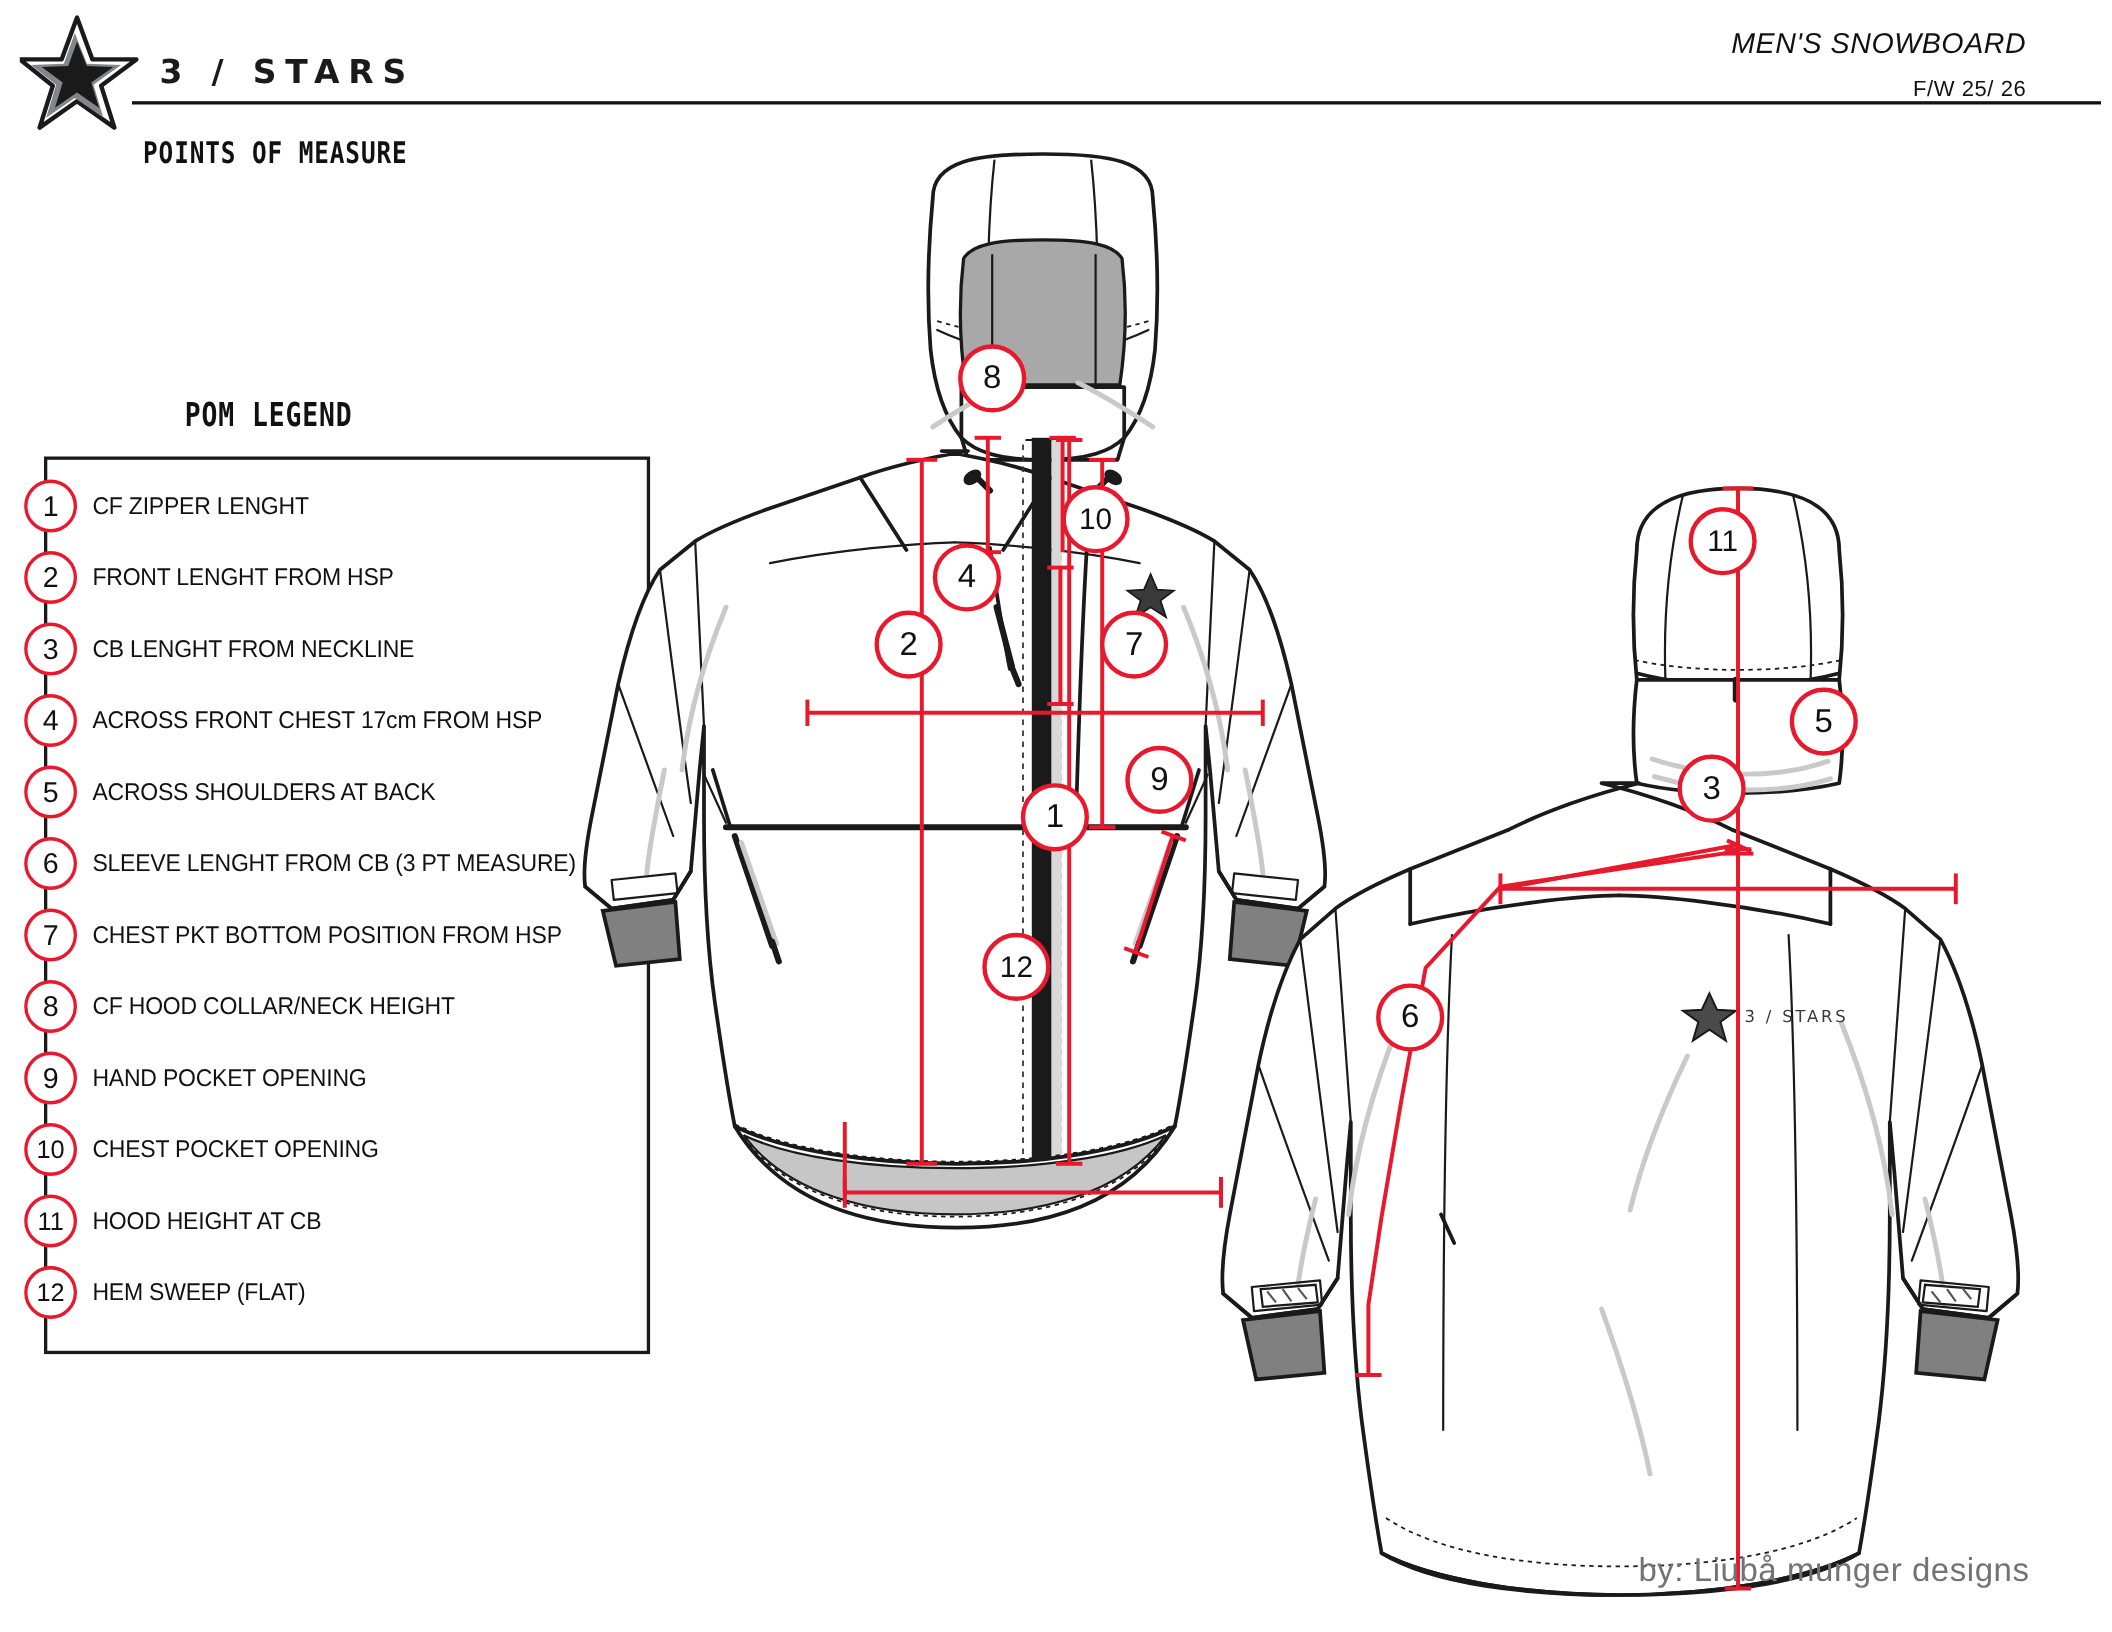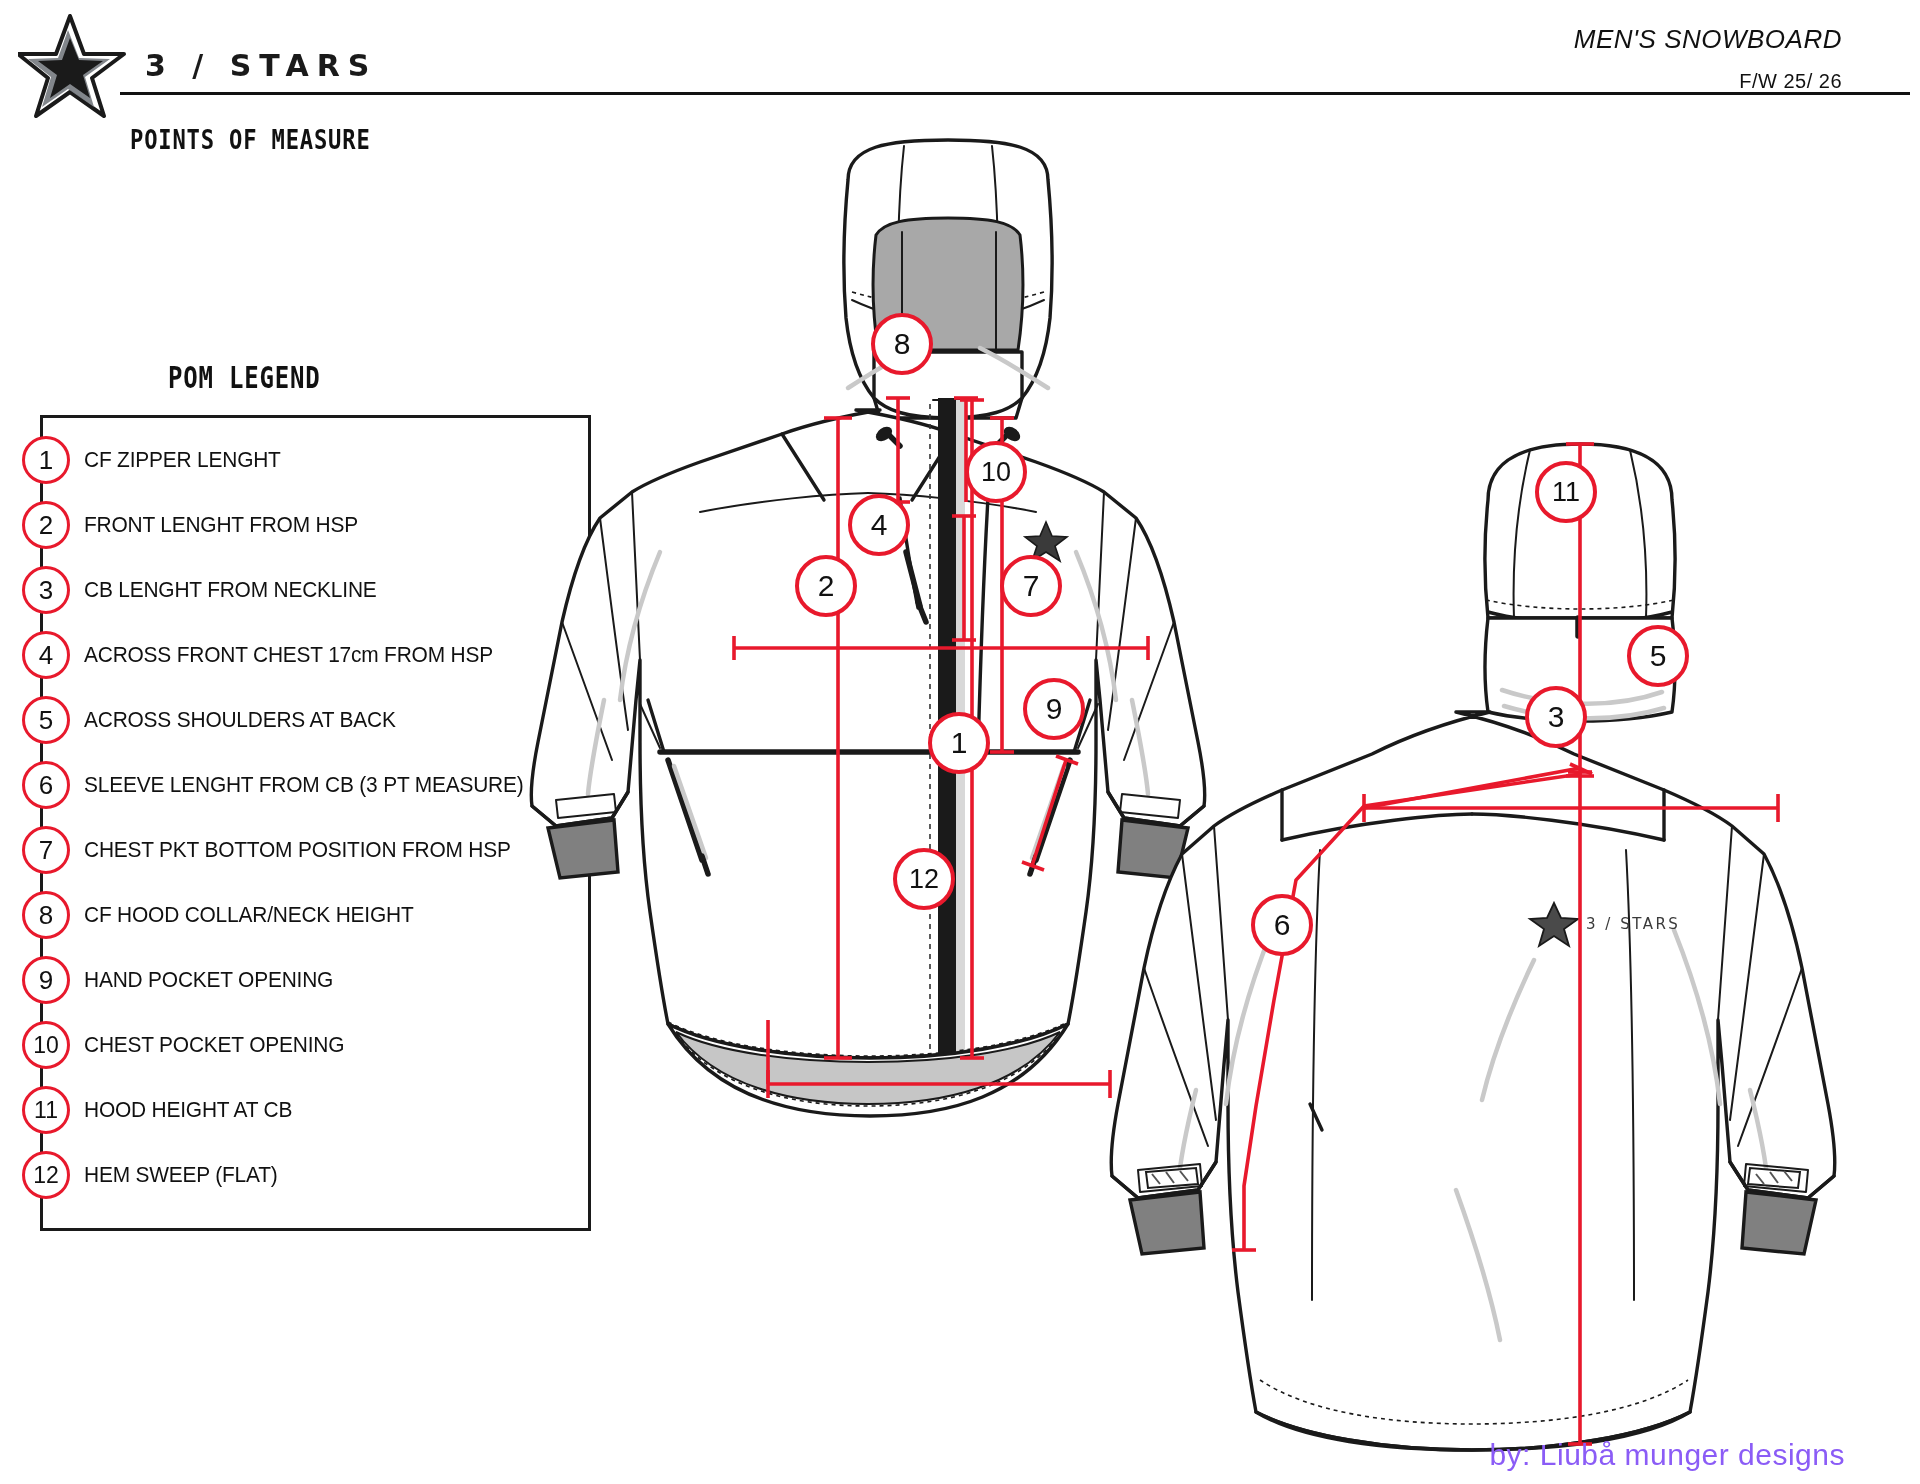--- a/index.html
+++ b/index.html
@@ -38,21 +38,21 @@
                pointer-events:none;}
 
   
   .marker{position:absolute;width:54px;height:54px;border:4px solid #e8192c;
           border-radius:50%;background:#fff;display:flex;align-items:center;
           justify-content:center;font-size:30px;color:#111;
           font-family:"Liberation Sans",sans-serif;}
   .marker.two{font-size:27px;}
 
   
-  #signature{position:absolute;right:75px;bottom:12px;font-size:30px;color:#8b5cf6;
+  #signature{position:absolute;right:75px;bottom:39px;font-size:30px;color:#737373;
              letter-spacing:.5px;font-family:"Liberation Sans",sans-serif;}
 </style>
 </head>
 <body>
 
 <div id="header">
 
   <svg id="logo-star" viewBox="0 0 110 110">
     <polygon points="52,6 66,44 106,44 74,68 86,106 52,82 18,106 30,68 0,44 38,44" fill="#ffffff" stroke="#1a1a1a" stroke-width="4" stroke-linejoin="round"></polygon>
     <polygon points="50,20 61,48 92,49 67,67 76,97 50,79 24,97 33,67 10,49 40,48" fill="#7b7f85" stroke="none" opacity=".95"></polygon>

